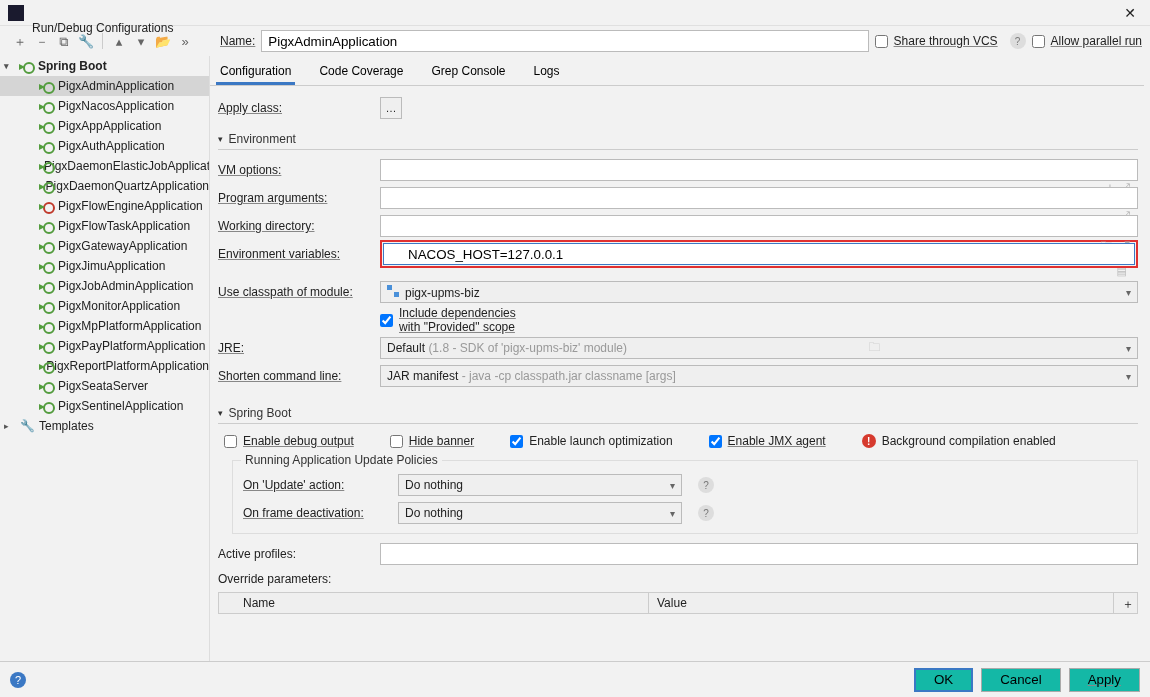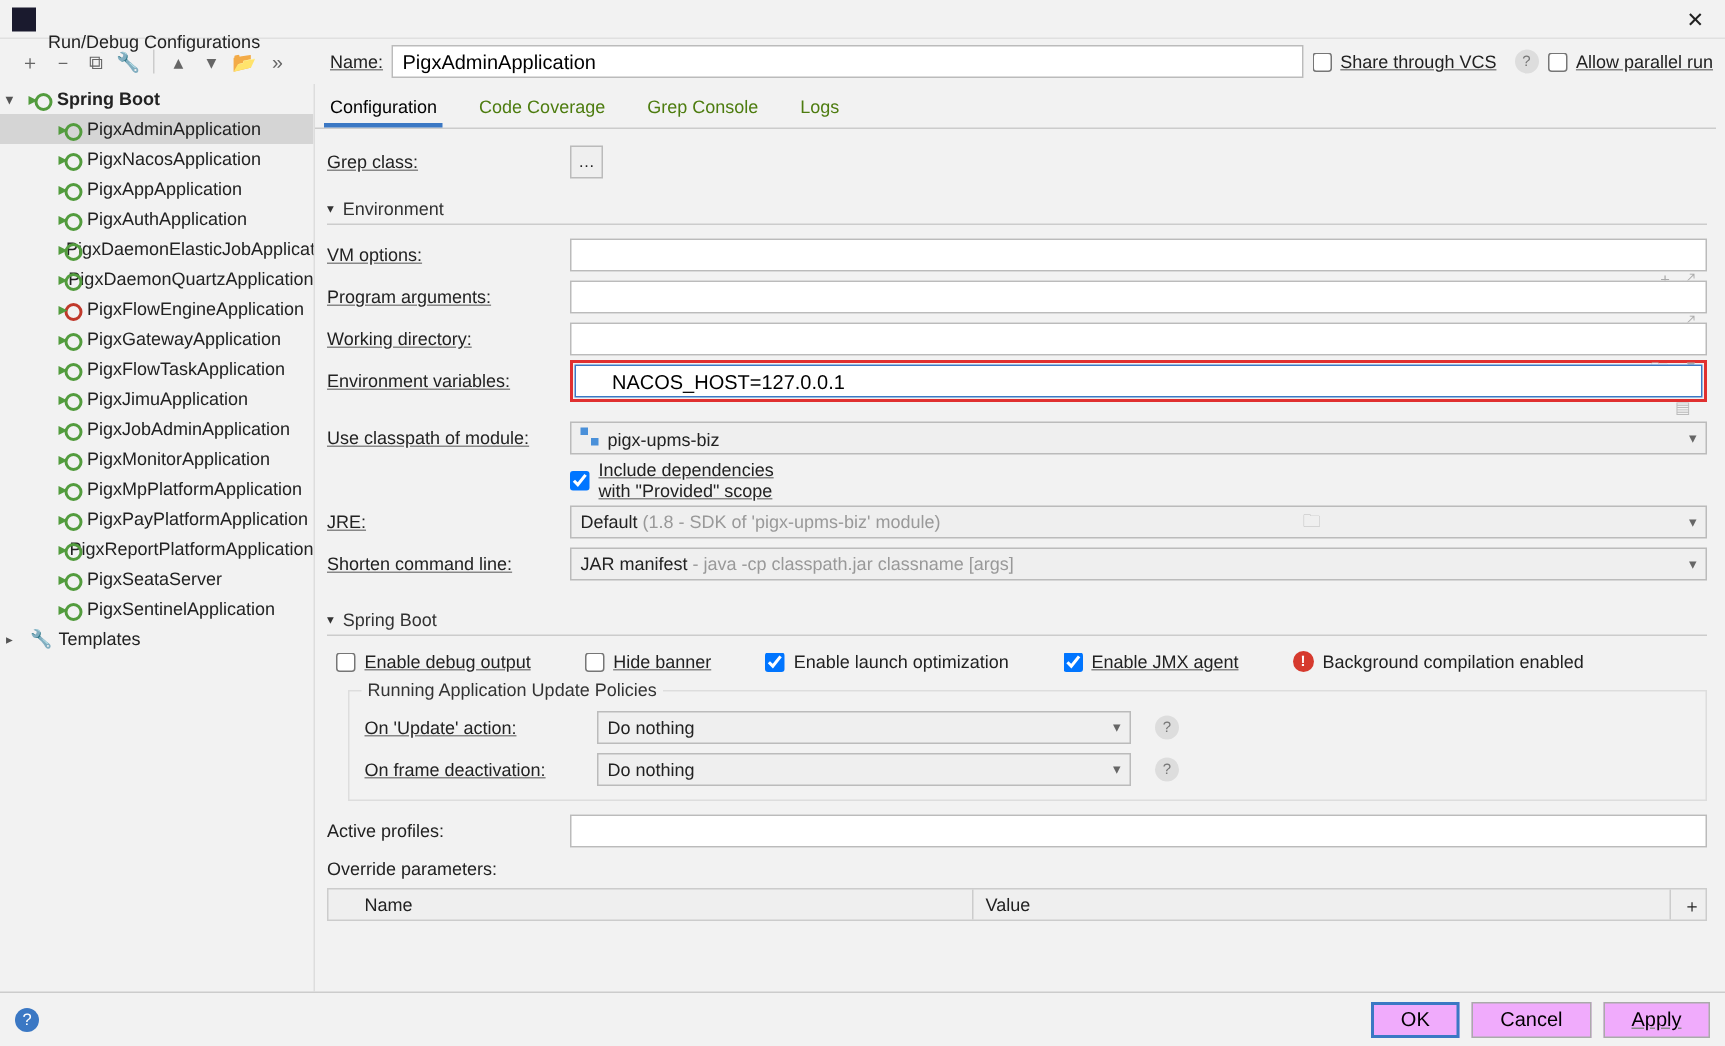--- a/index.html
+++ b/index.html
@@ -84,39 +84,39 @@
     flex:1;
     padding: 0 6px 0 0;
     overflow:hidden;
   }
   .name-label{ text-decoration:underline; text-decoration-color:#888;}
   .name-input{ flex:1;height:22px;border:1px solid #bbb;background:#fff;padding:0 6px;}
   .share-row{display:flex;align-items:center;gap:6px;}
   .underline{text-decoration:underline;text-decoration-color:#888;}
 
   .tabs{display:flex;border-bottom:1px solid #ccc;padding-left:6px;gap:20px;height:28px;margin-top:2px;}
-  .tab{padding:6px 4px 4px;cursor:pointer;color:#4d7c0f;}
+  .tab{padding:6px 4px 4px;cursor:pointer;color:#000000;}
   .tab.active{border-bottom:3px solid #3b78c4;color:#000;}
 
   .form{padding:8px 6px 0 8px;}
   .form-row{display:flex;align-items:center;height:28px;gap:10px;}
   .form-row label{width:152px;}
   .input{flex:1;height:22px;border:1px solid #bbb;background:#fff;padding:0 6px;display:flex;align-items:center;}
   .mini-btn{width:22px;height:22px;border:1px solid #bbb;background:#efefef;display:flex;align-items:center;justify-content:center;cursor:pointer;font-size:11px;}
   .input-icons{position:absolute;right:8px;display:flex;gap:8px;color:#aaa;font-size:11px;}
   .rel{position:relative;flex:1;}
 
   .section-hdr{display:flex;align-items:center;gap:6px;border-bottom:1px solid #ccc;height:22px;margin:6px 0 6px 0;color:#333;}
   .section-hdr .arrow{font-size:9px;}
 
   .env-highlight{border:2px solid #e03030;padding:1px;display:flex;flex:1;}
 
   .dropdown{flex:1;height:22px;border:1px solid #bbb;background:#efefef;padding:0 6px;display:flex;align-items:center;justify-content:space-between;cursor:pointer;}
   .dropdown::after{content:"▾";color:#666;font-size:10px;}
-  .dropdown.small{width:356px;flex:none;}
+  .dropdown.small{width:284px;flex:none;}
 
   .chk{display:flex;align-items:center;gap:6px;cursor:pointer;}
   .chk input{width:13px;height:13px;}
 
   .sb-row{display:flex;align-items:center;gap:36px;padding:4px 0 4px 6px;flex-wrap:wrap;}
 
   .subgroup{border:1px solid #ddd;margin:8px 0 4px 14px;padding:10px 0 6px;position:relative;}
   .subgroup-title{position:absolute;top:-8px;left:8px;background:#f2f2f2;padding:0 4px;color:#333;}
   .subgroup .form-row label{width:155px;padding-left:10px;}
 
@@ -128,21 +128,21 @@
   .table-hdr .col1{width:430px;border-right:1px solid #ccc;}
   .table-hdr .col2{flex:1;}
   .table-hdr .plus{width:24px;border-left:1px solid #ccc;text-align:center;cursor:pointer;}
 
   .footer{
     position:absolute;bottom:0;left:0;right:0;height:36px;
     border-top:1px solid #ccc;display:flex;align-items:center;
     padding:0 10px;gap:8px;background:#f2f2f2;
   }
   .footer .spacer{flex:1;}
-  .btn{height:24px;padding:0 18px;border:1px solid #aaa;background:#f0abfc;cursor:pointer;}
+  .btn{height:24px;padding:0 18px;border:1px solid #aaa;background:#14b8a6;cursor:pointer;}
   .btn.primary{border:2px solid #3b78c4;}
   .qmark{width:16px;height:16px;border-radius:50%;background:#3b78c4;color:#fff;display:flex;align-items:center;justify-content:center;font-size:11px;}
 
   .module-icon{width:12px;height:12px;display:inline-block;margin-right:6px;position:relative;}
   .module-icon::before{content:"";position:absolute;width:5px;height:5px;background:#4a90d9;top:0;left:0;}
   .module-icon::after{content:"";position:absolute;width:5px;height:5px;background:#4a90d9;bottom:0;right:0;}
   .folder-icon{color:#bbb;font-size:12px;margin-right:4px;}
   .list-icon{color:#bbb;font-size:11px;}
 </style>
 </head>
@@ -211,25 +211,25 @@
         <div class="tree-node">
           <span class="cfg-icon"></span>
           <span>PigxDaemonQuartzApplication</span>
         </div>
         <div class="tree-node">
           <span class="cfg-icon err"></span>
           <span>PigxFlowEngineApplication</span>
         </div>
         <div class="tree-node">
           <span class="cfg-icon"></span>
+          <span>PigxFlowTaskApplication</span>
+        </div>
+        <div class="tree-node">
+          <span class="cfg-icon"></span>
           <span>PigxGatewayApplication</span>
-        </div>
-        <div class="tree-node">
-          <span class="cfg-icon"></span>
-          <span>PigxFlowTaskApplication</span>
         </div>
         <div class="tree-node">
           <span class="cfg-icon"></span>
           <span>PigxJimuApplication</span>
         </div>
         <div class="tree-node">
           <span class="cfg-icon"></span>
           <span>PigxJobAdminApplication</span>
         </div>
         <div class="tree-node">
@@ -267,21 +267,21 @@
   <div class="content">
     <div class="tabs">
       <div class="tab active">Configuration</div>
       <div class="tab">Code Coverage</div>
       <div class="tab">Grep Console</div>
       <div class="tab">Logs</div>
     </div>
 
     <div class="form">
       <div class="form-row">
-        <label class="underline">Grep class:</label>
+        <label class="underline">Apply class:</label>
         <div class="mini-btn">…</div>
       </div>
 
       <div class="section-hdr">
         <span class="arrow">▾</span>
           <span>Environment</span>
       </div>
 
       <div class="form-row">
         <label class="underline">VM options:</label>

